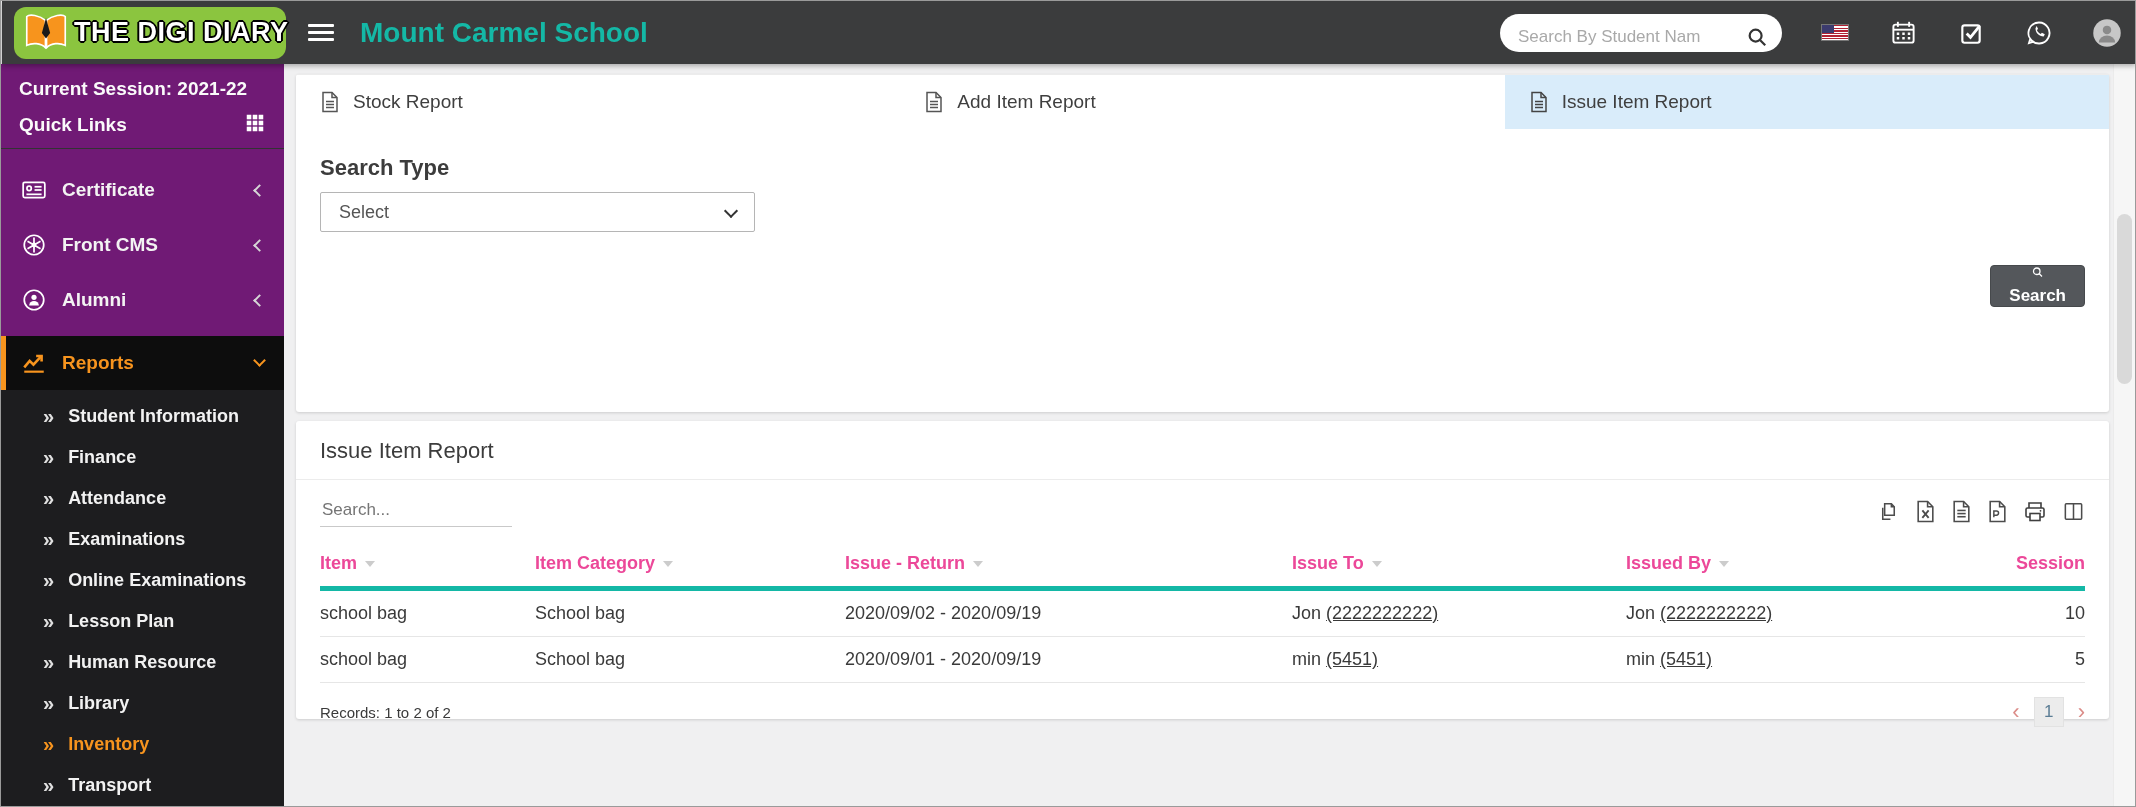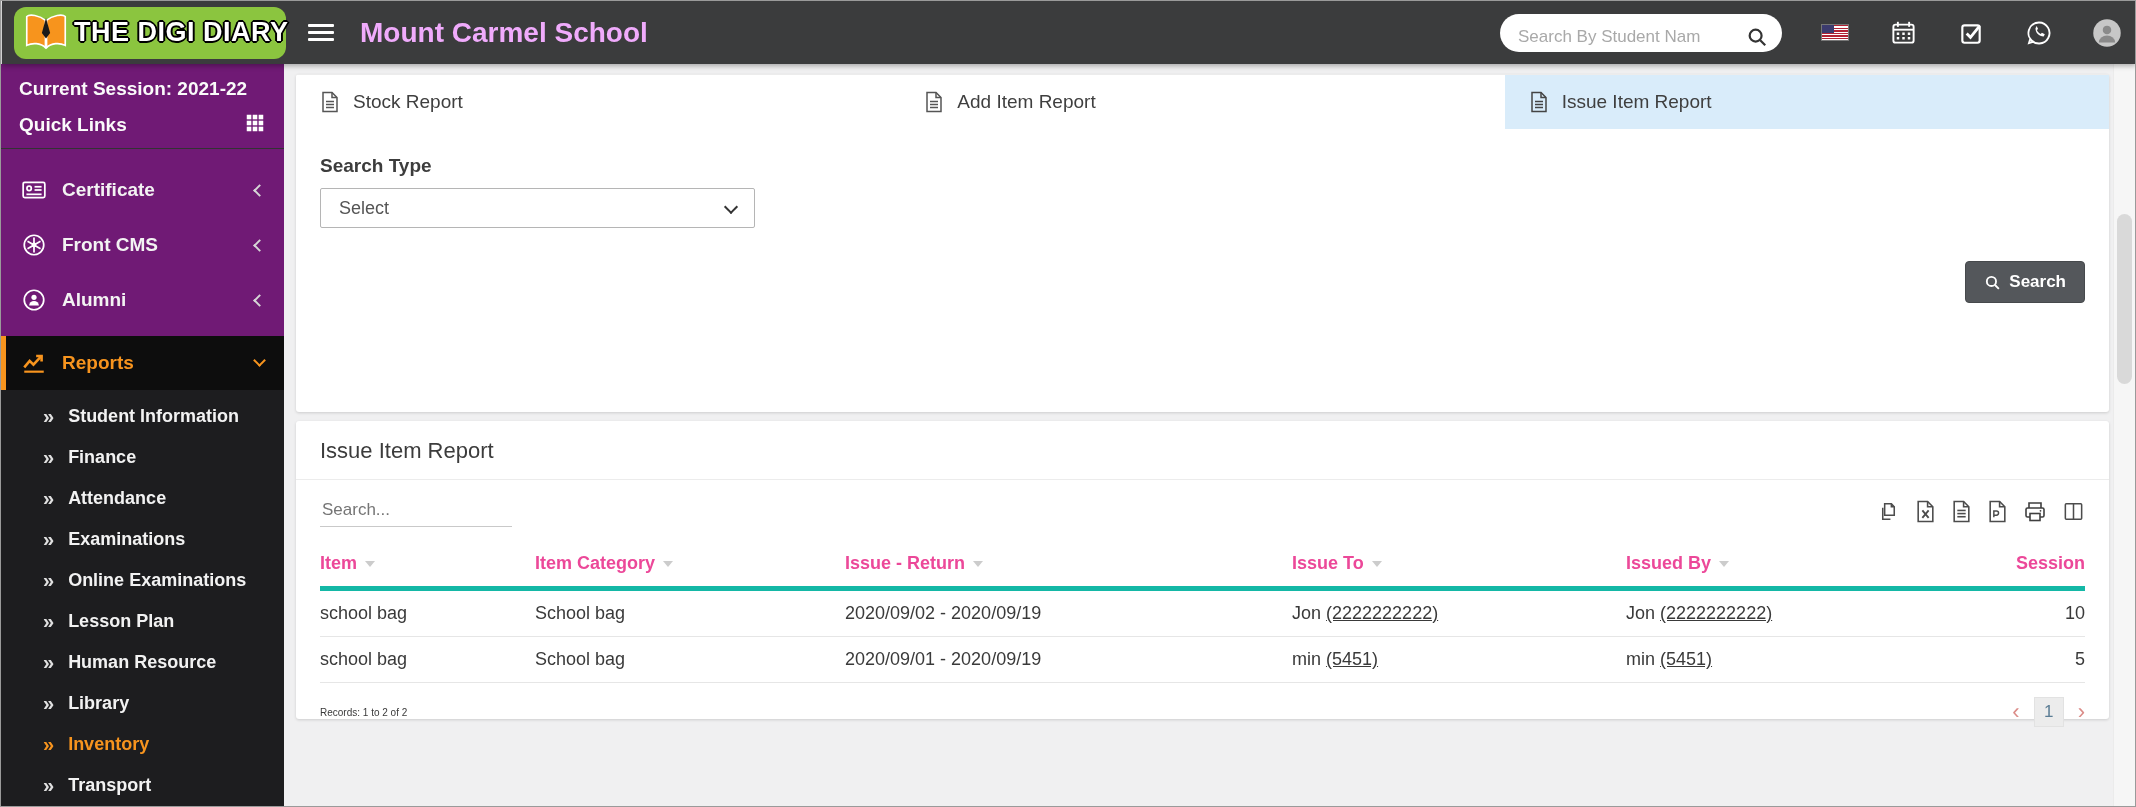--- a/index.html
+++ b/index.html
@@ -7,21 +7,21 @@
   .frame { position:relative; width:2136px; height:807px; border:1px solid #9a9a9a; overflow:hidden; background:#f0f0f1; }
 
   
   .topbar { position:absolute; left:1px; top:0; width:100%; height:63px; background:#3b3c3d; display:flex; align-items:center; box-shadow:0 2px 5px rgba(0,0,0,.3); z-index:5; }
   .logo-badge { margin-left:12px; width:272px; height:52px; background:#8bc53f; border-radius:12px; display:flex; align-items:center; padding-left:10px; }
   .logo-book { width:44px; height:40px; flex:0 0 auto; }
   .logo-text { font-size:27px; font-weight:800; color:#fff; letter-spacing:.5px; margin-left:6px; white-space:nowrap;
     text-shadow:-2px 0 #000, 2px 0 #000, 0 -2px #000, 0 2px #000, -1px -1px #000, 1px 1px #000, 1px -1px #000, -1px 1px #000; }
   .hamburger { margin-left:22px; width:26px; cursor:pointer; }
   .hamburger div { height:3px; background:#fff; margin:4px 0; border-radius:1px; }
-  .school-name { margin-left:26px; font-size:28px; font-weight:700; color:#f0abfc; }
+  .school-name { margin-left:26px; font-size:28px; font-weight:700; color:#14b8a6; }
 
   .topbar-right { margin-left:auto; display:flex; align-items:center; margin-right:14px; gap:38px; }
   .search-pill { width:282px; height:38px; background:#fff; border-radius:19px; display:flex; align-items:center; padding:8px 14px 0 18px; }
   .search-pill input { border:none; outline:none; flex:1; font-size:17px; color:#333; font-family:"Liberation Sans", sans-serif; min-width:0; }
   .search-pill input::placeholder { color:#a9a9a9; }
   .top-icon { width:30px; height:30px; display:flex; align-items:center; justify-content:center; cursor:pointer; }
   .flag { width:28px; height:17px; position:relative;
     background:repeating-linear-gradient(180deg,#b22234 0 1.31px,#fff 1.31px 2.62px); border:1px solid #777; }
   .flag::before { content:""; position:absolute; left:0; top:0; width:12px; height:8px; background:#3c3b6e; }
 
@@ -54,42 +54,42 @@
   .card2 { margin-top:9px; height:298px; }
   .card-title { font-size:22px; color:#3c3c3c; padding:17px 24px 15px 24px; }
   .card-divider { border-top:1px solid #ececec; }
 
   .tabs { display:flex; height:54px; }
   .tab { flex:1; display:flex; align-items:center; padding-left:24px; cursor:pointer; }
   .tab.active { background:#d9ecfa; }
   .tab-label { margin-left:13px; font-size:19px; font-weight:500; color:#3f3f3f; }
 
   .card1-body { padding:26px 24px 0 24px; }
-  .field-label { font-size:19px; font-weight:700; color:#3c3c3c; }
+  .field-label { font-size:22px; font-weight:700; color:#3c3c3c; }
   .select-box { margin-top:11px; width:435px; height:40px; border:1px solid #b5b5b5; border-radius:2px; position:relative; display:flex; align-items:center; padding-left:18px; cursor:pointer; background:#fff; }
   .select-value { font-size:18px; color:#555; }
   .select-chev { position:absolute; right:18px; top:13px; width:10px; height:10px; border-right:2.5px solid #333; border-bottom:2.5px solid #333; transform:rotate(45deg); }
   .btn-row { display:flex; justify-content:flex-end; margin-top:33px; }
-  .search-btn { display:flex; align-items:center; gap:8px; background:#54575b; border:1px solid #46494c; color:#fff; font-size:17px; font-weight:600; padding:0 18px; height:42px; border-radius:4px; cursor:pointer; font-family:"Liberation Sans", sans-serif; }
+  .search-btn { display:flex; align-items:center; gap:8px; background:#54575b; border:1px solid #46494c; color:#fff; font-size:17px; font-weight:600; padding:0 18px; height:42px; border-radius:4px; cursor:pointer; font-family:"Liberation Sans", sans-serif;flex-direction:column; }
 
   .toolbar { display:flex; padding:16px 24px 10px 24px; }
   .table-search { border:none; border-bottom:1px solid #c9c9c9; outline:none; width:192px; font-size:17px; color:#444; padding:4px 2px 6px 2px; font-family:"Liberation Sans", sans-serif; }
   .table-search::placeholder { color:#757575; }
   .export-icons { margin-left:auto; display:flex; gap:15px; align-items:center; }
   .export-icons svg { cursor:pointer; display:block; }
 
   table.report { width:calc(100% - 48px); margin:6px 24px 0 24px; border-collapse:collapse; }
   th { text-align:left; font-size:18px; font-weight:700; color:#ec4899; padding:10px 0 12px 0; border-bottom:5px solid #14b8a6; cursor:pointer; white-space:nowrap; }
   th.qty, td.qty { text-align:right; }
   td { font-size:18px; color:#3a3a3a; padding:12px 0; border-bottom:1px solid #e6e6e6; }
   .sort-caret { display:inline-block; width:0; height:0; border-left:5px solid transparent; border-right:5px solid transparent; border-top:6px solid #cccccc; margin-left:8px; vertical-align:middle; }
   .phone { text-decoration:underline; }
 
   .table-footer { display:flex; align-items:center; padding:14px 24px; }
-  .records-text { font-size:10px; color:#3a3a3a; }
+  .records-text { font-size:15px; color:#3a3a3a; }
   .pagination { margin-left:auto; display:flex; align-items:center; gap:14px; }
   .page-arrow { font-size:22px; color:#db8c88; cursor:pointer; line-height:1; }
   .page-num { width:30px; height:30px; background:#ececec; border:1px solid #e2e2e2; color:#5b7d95; font-size:17px; display:flex; align-items:center; justify-content:center; cursor:pointer; }
 
   .scroll-track { position:absolute; right:0; top:0; bottom:0; width:22px; background:#f6f6f6; border-left:1px solid #ebebeb; }
   .scroll-thumb { position:absolute; right:3px; top:150px; width:15px; height:170px; background:#d9d9d9; border-radius:8px; }
 </style>
 </head>
 <body>
 

